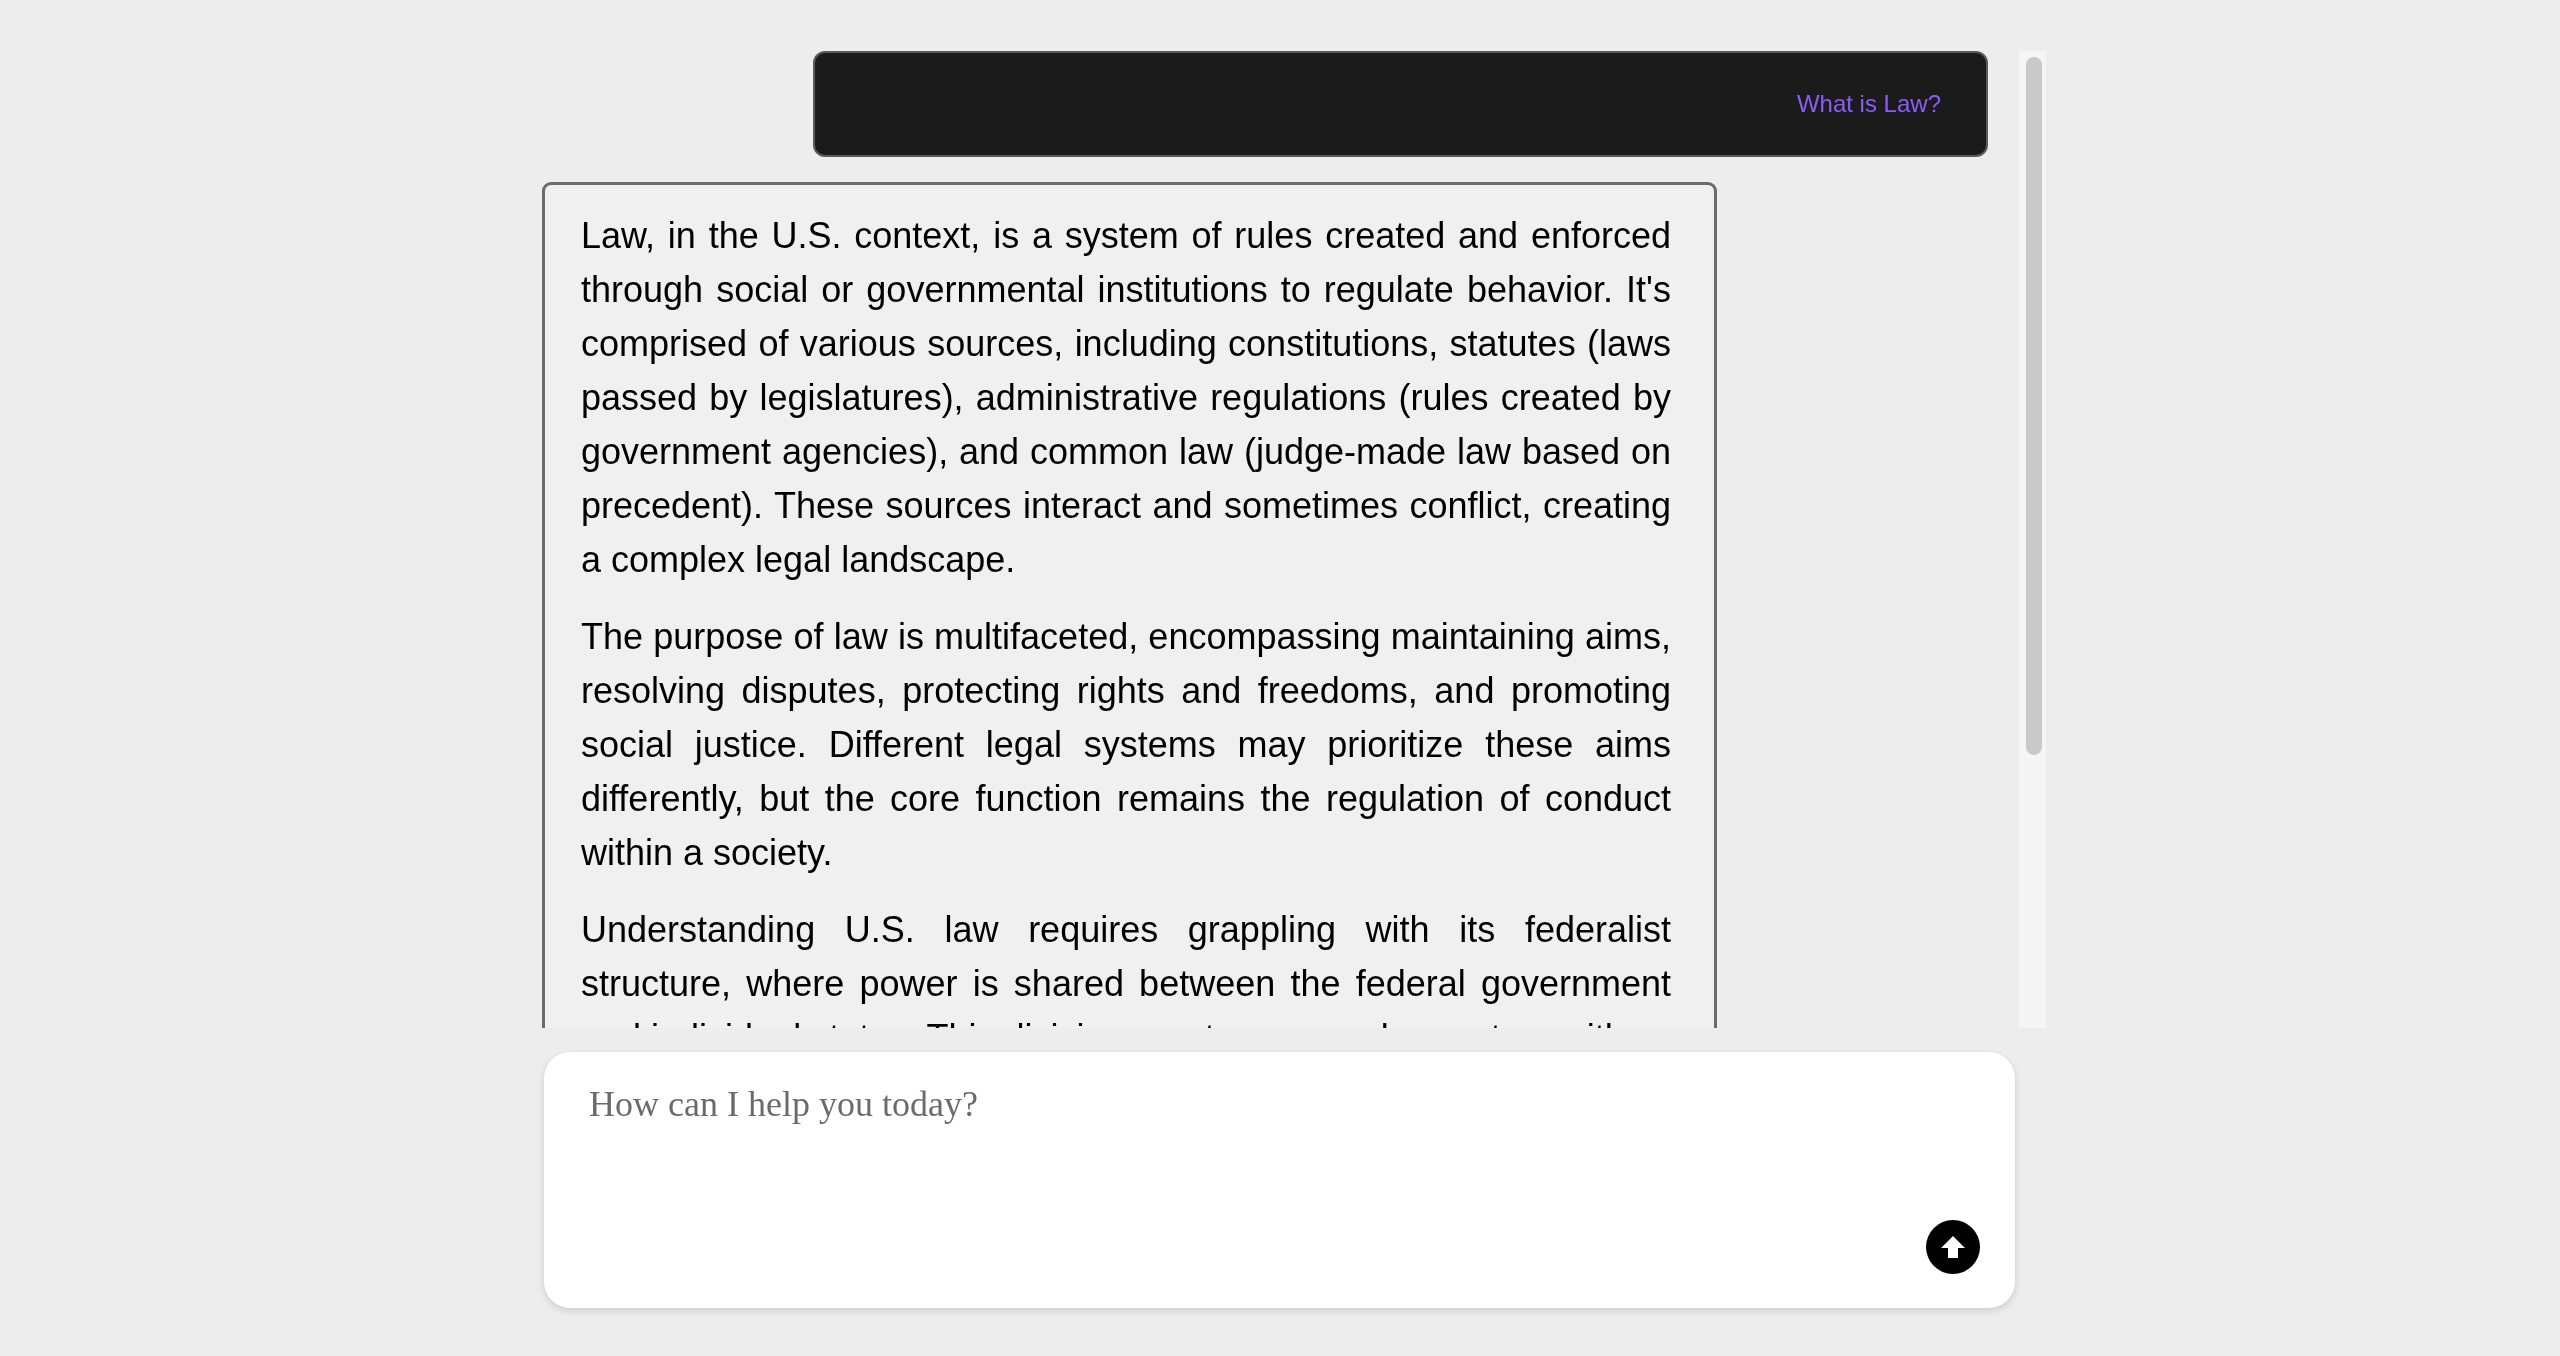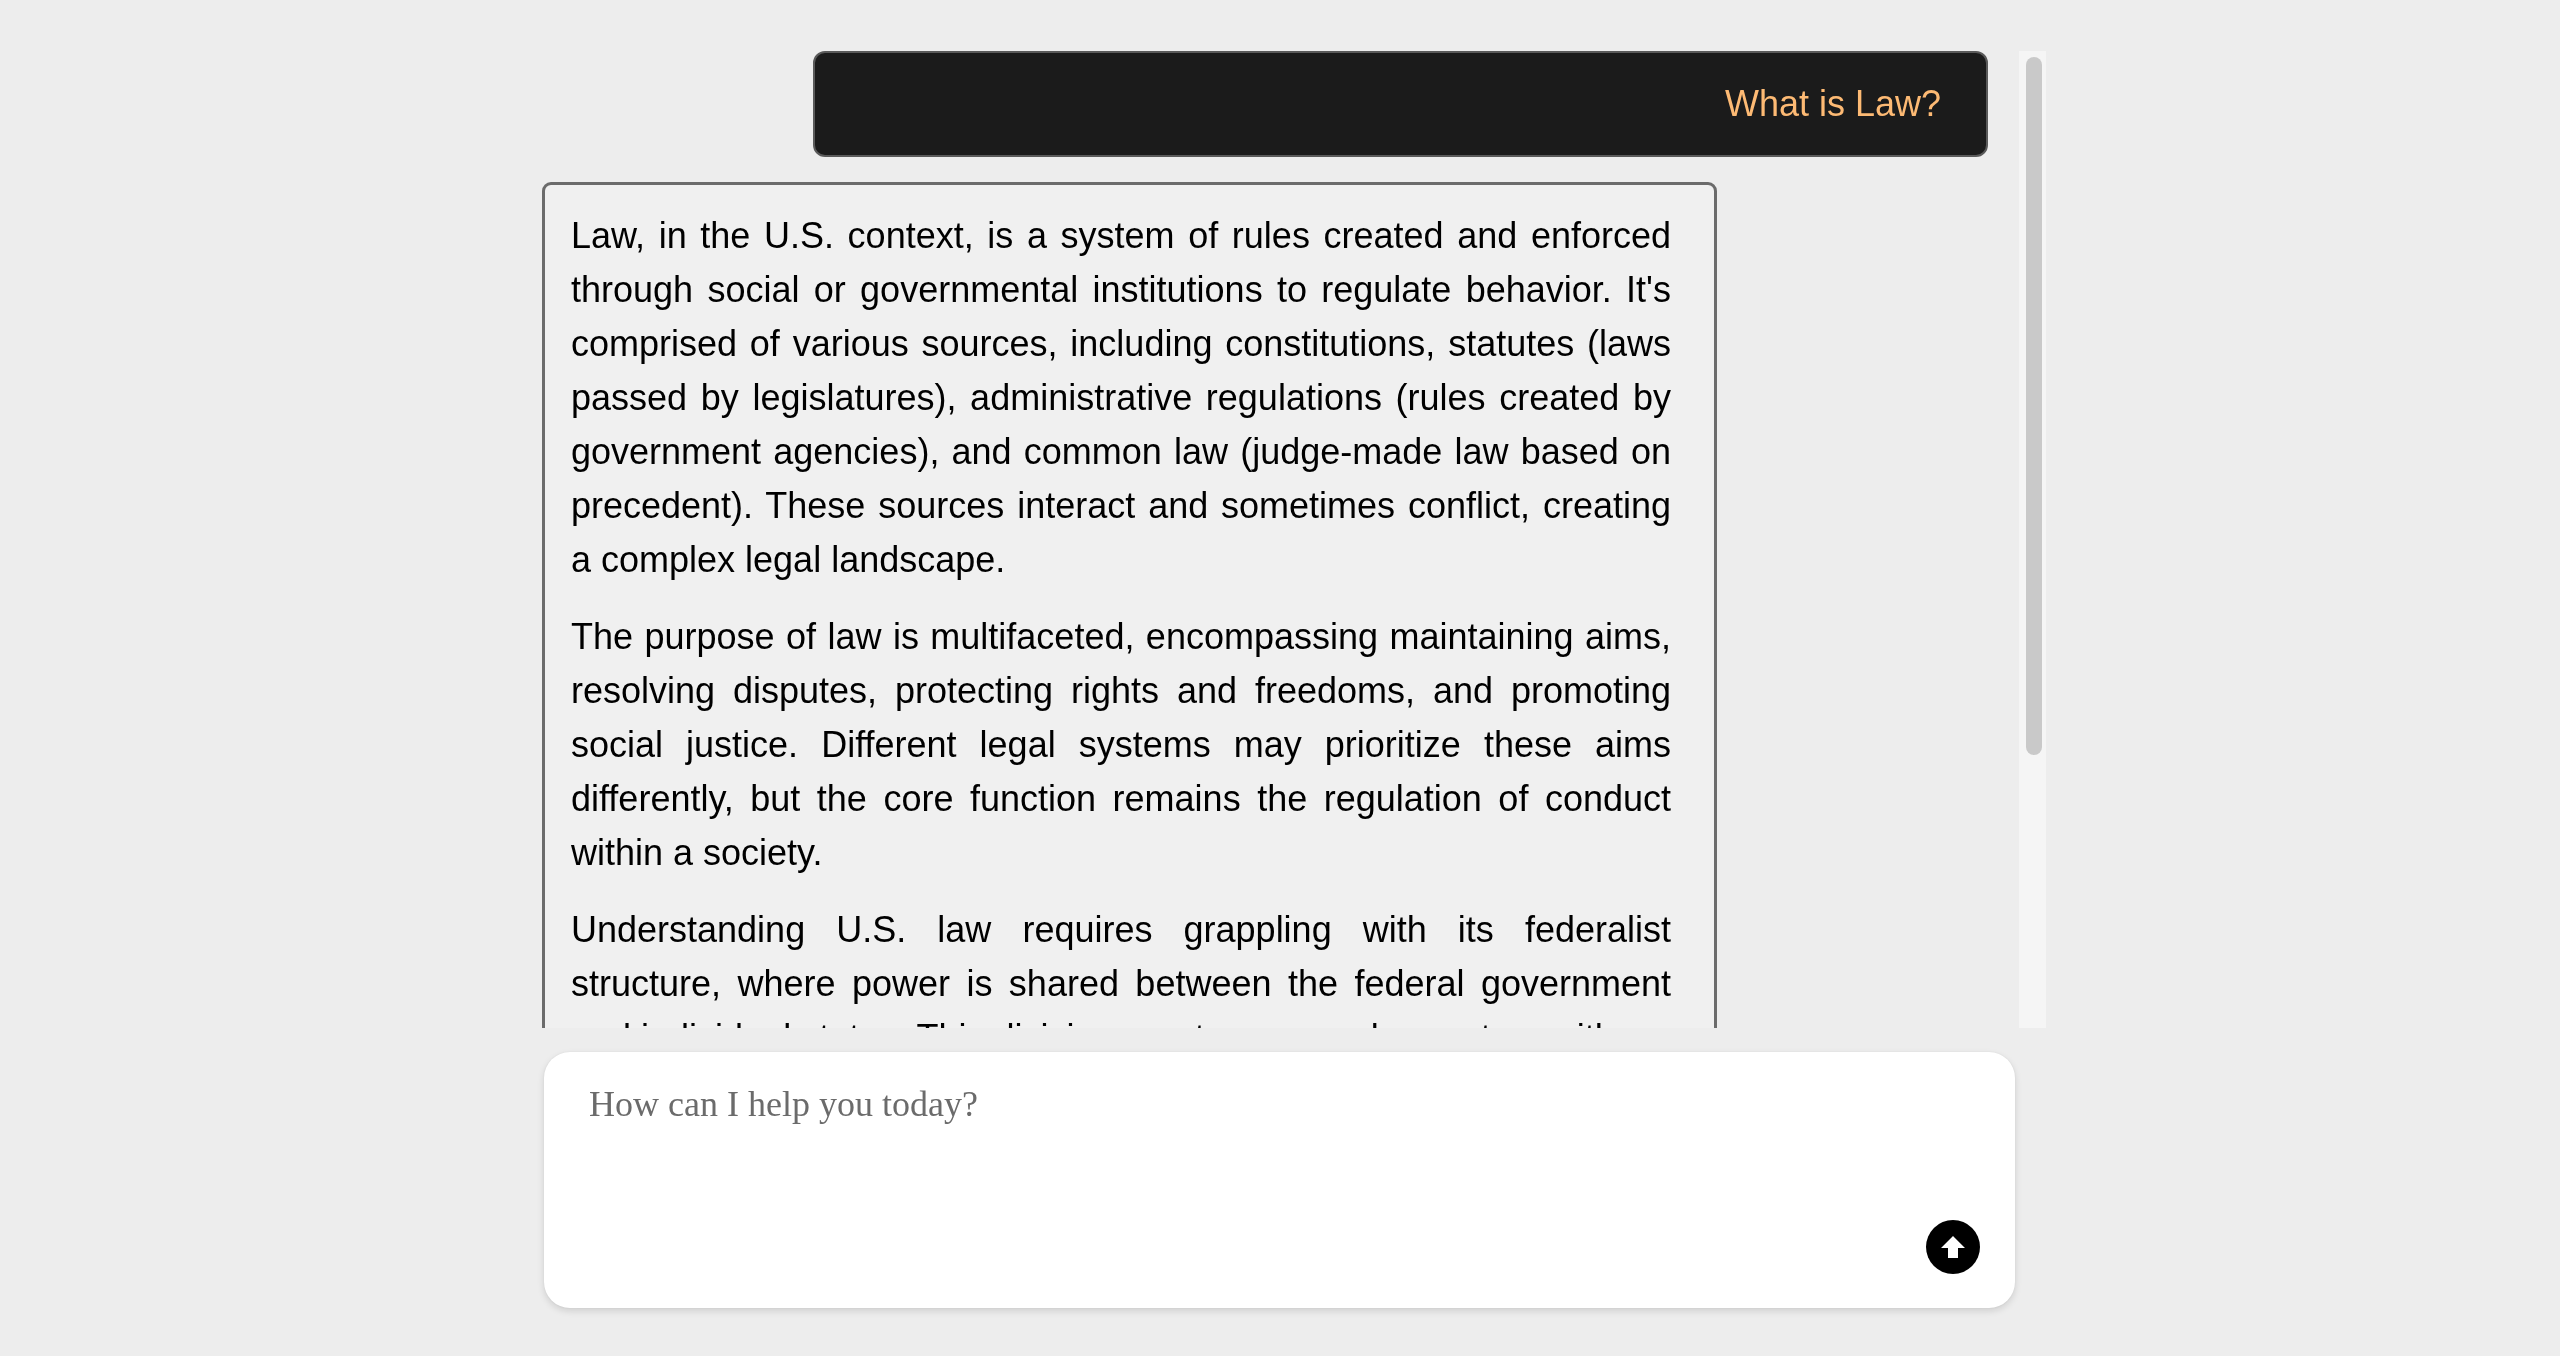--- a/index.html
+++ b/index.html
@@ -34,35 +34,35 @@
       box-sizing: border-box;
       background: #1b1b1b;
       border: 2px solid #5a5a5a;
       border-radius: 12px;
       display: flex;
       align-items: center;
       justify-content: flex-end;
       padding: 0 45px 0 40px;
     }
     .msg-user-text {
-      color: #fdba74;
-      font-size: 36px;
+      color: #8b5cf6;
+      font-size: 24px;
       line-height: 40px;
       white-space: nowrap;
     }
     .msg-assistant {
       position: absolute;
       left: 0;
       top: 131px;         
       width: 1175px;      
       box-sizing: border-box;
       background: #f0f0f0;
       border: 3px solid #6b6b6b;
       border-radius: 9px;
-      padding: 24px 43px 30px 26px;
+      padding: 24px 43px 30px 36px;
     }
     .msg-assistant p {
       margin: 0 0 23px 0;
       font-size: 36px;
       line-height: 54px;
       color: #000000;
       text-align: justify;
     }
     
     .scrollbar-track {

